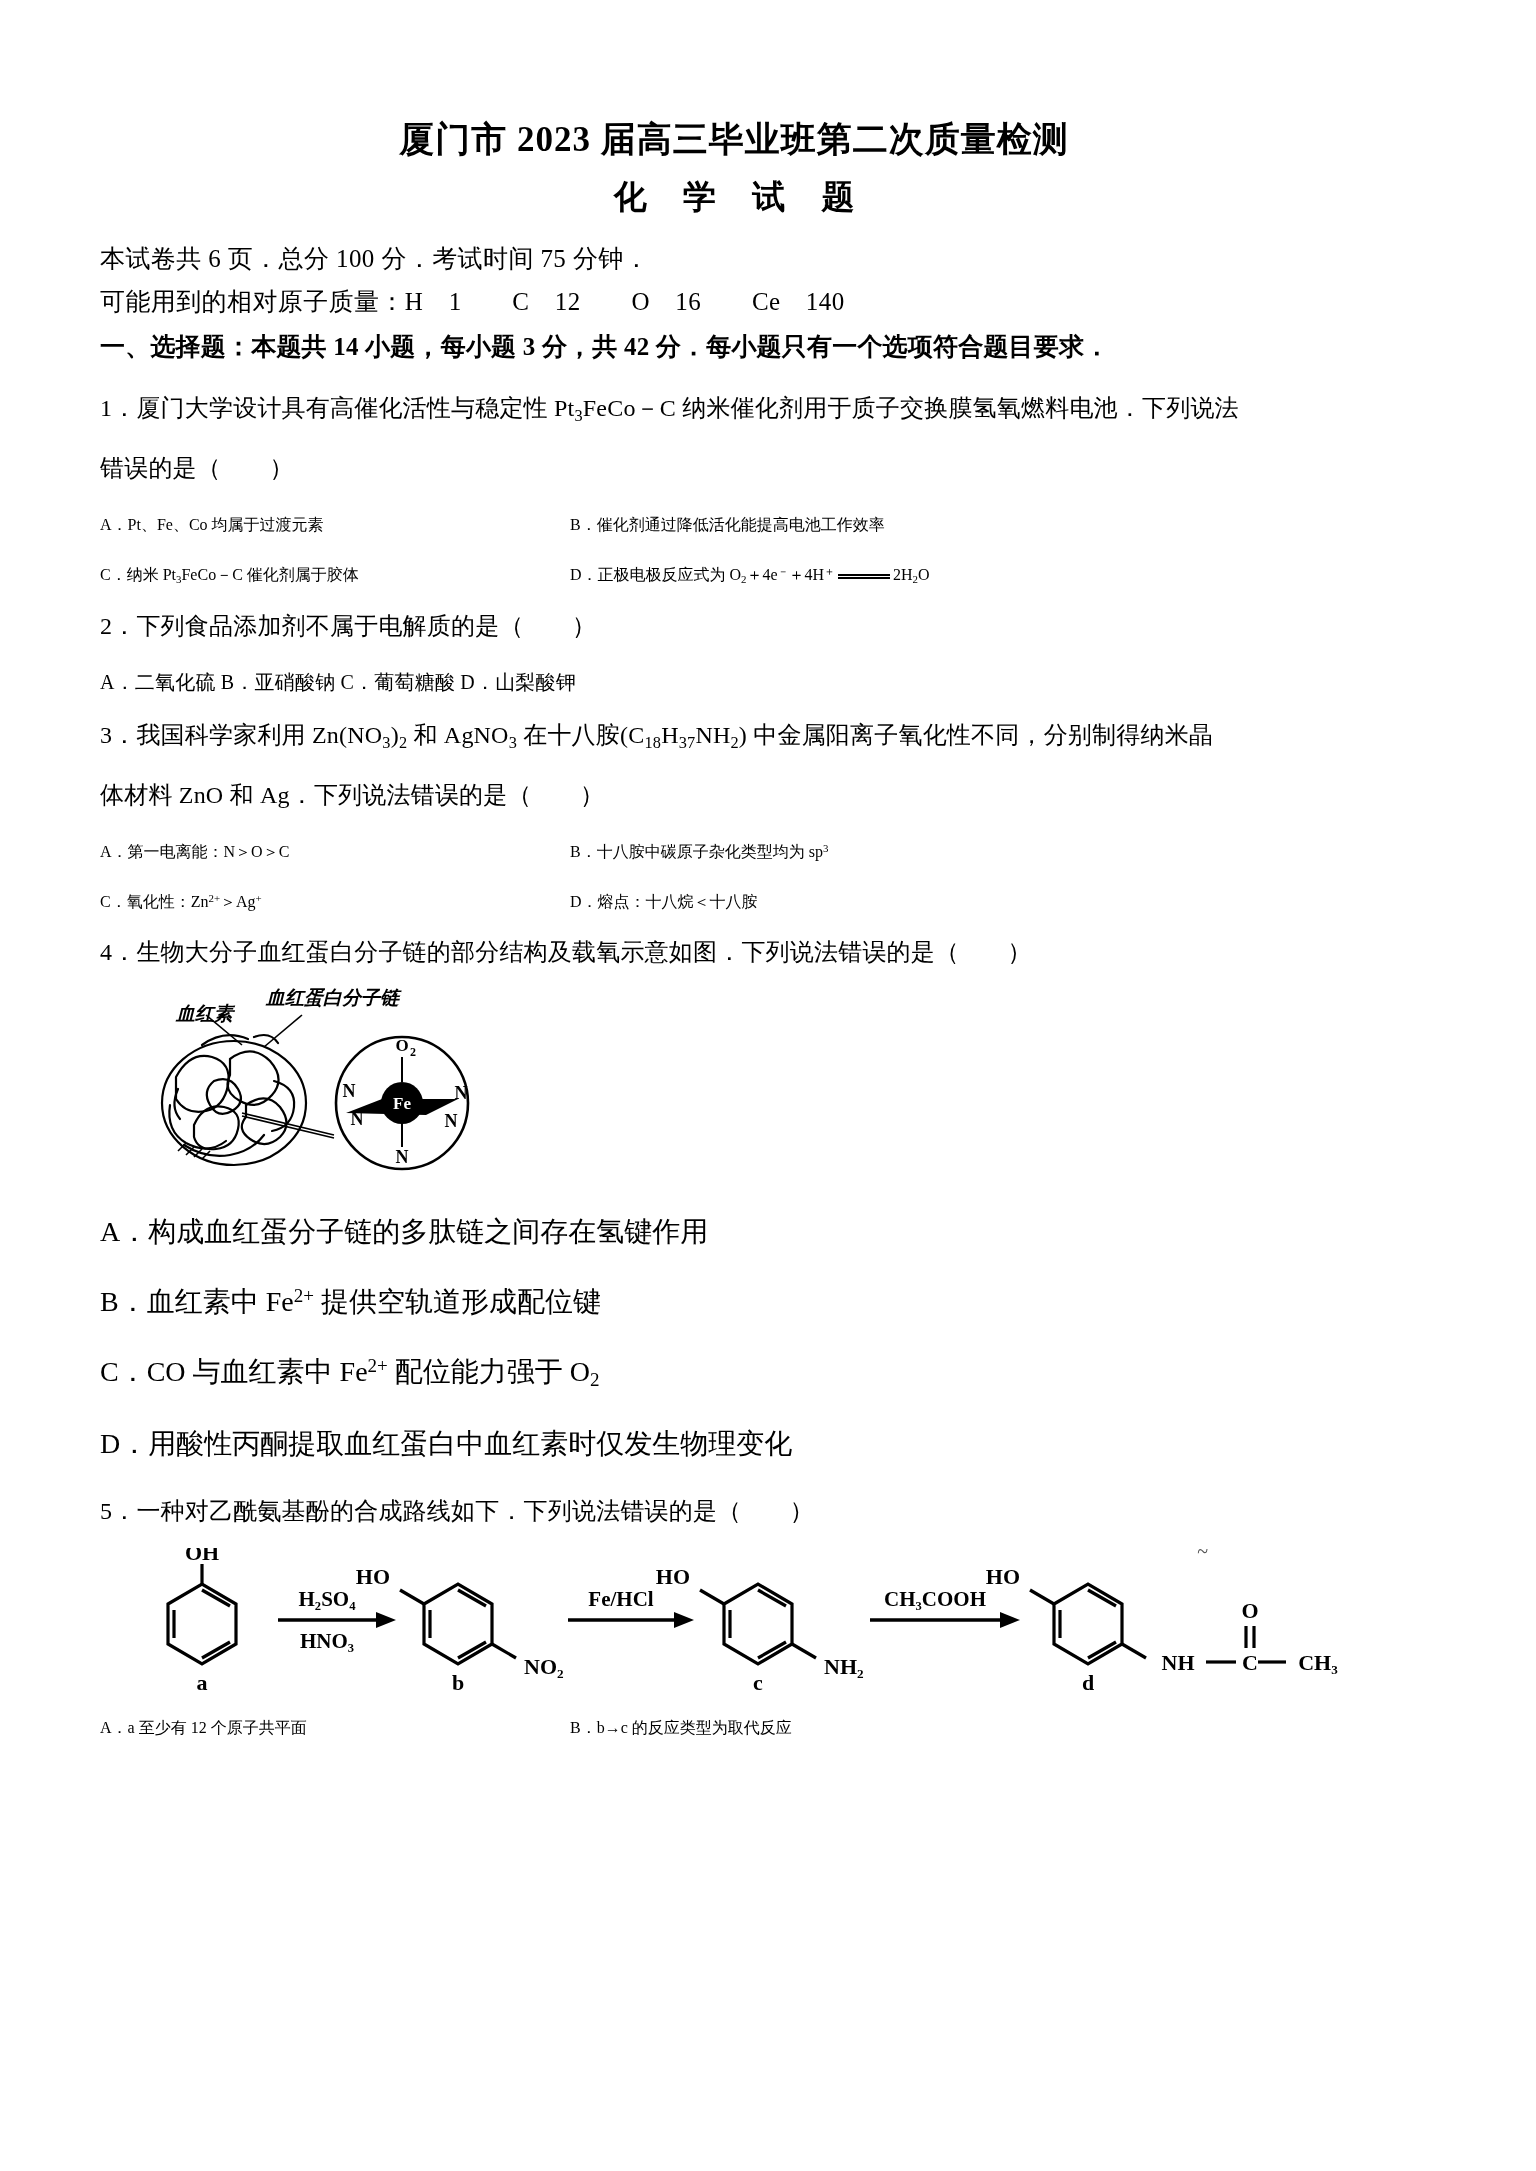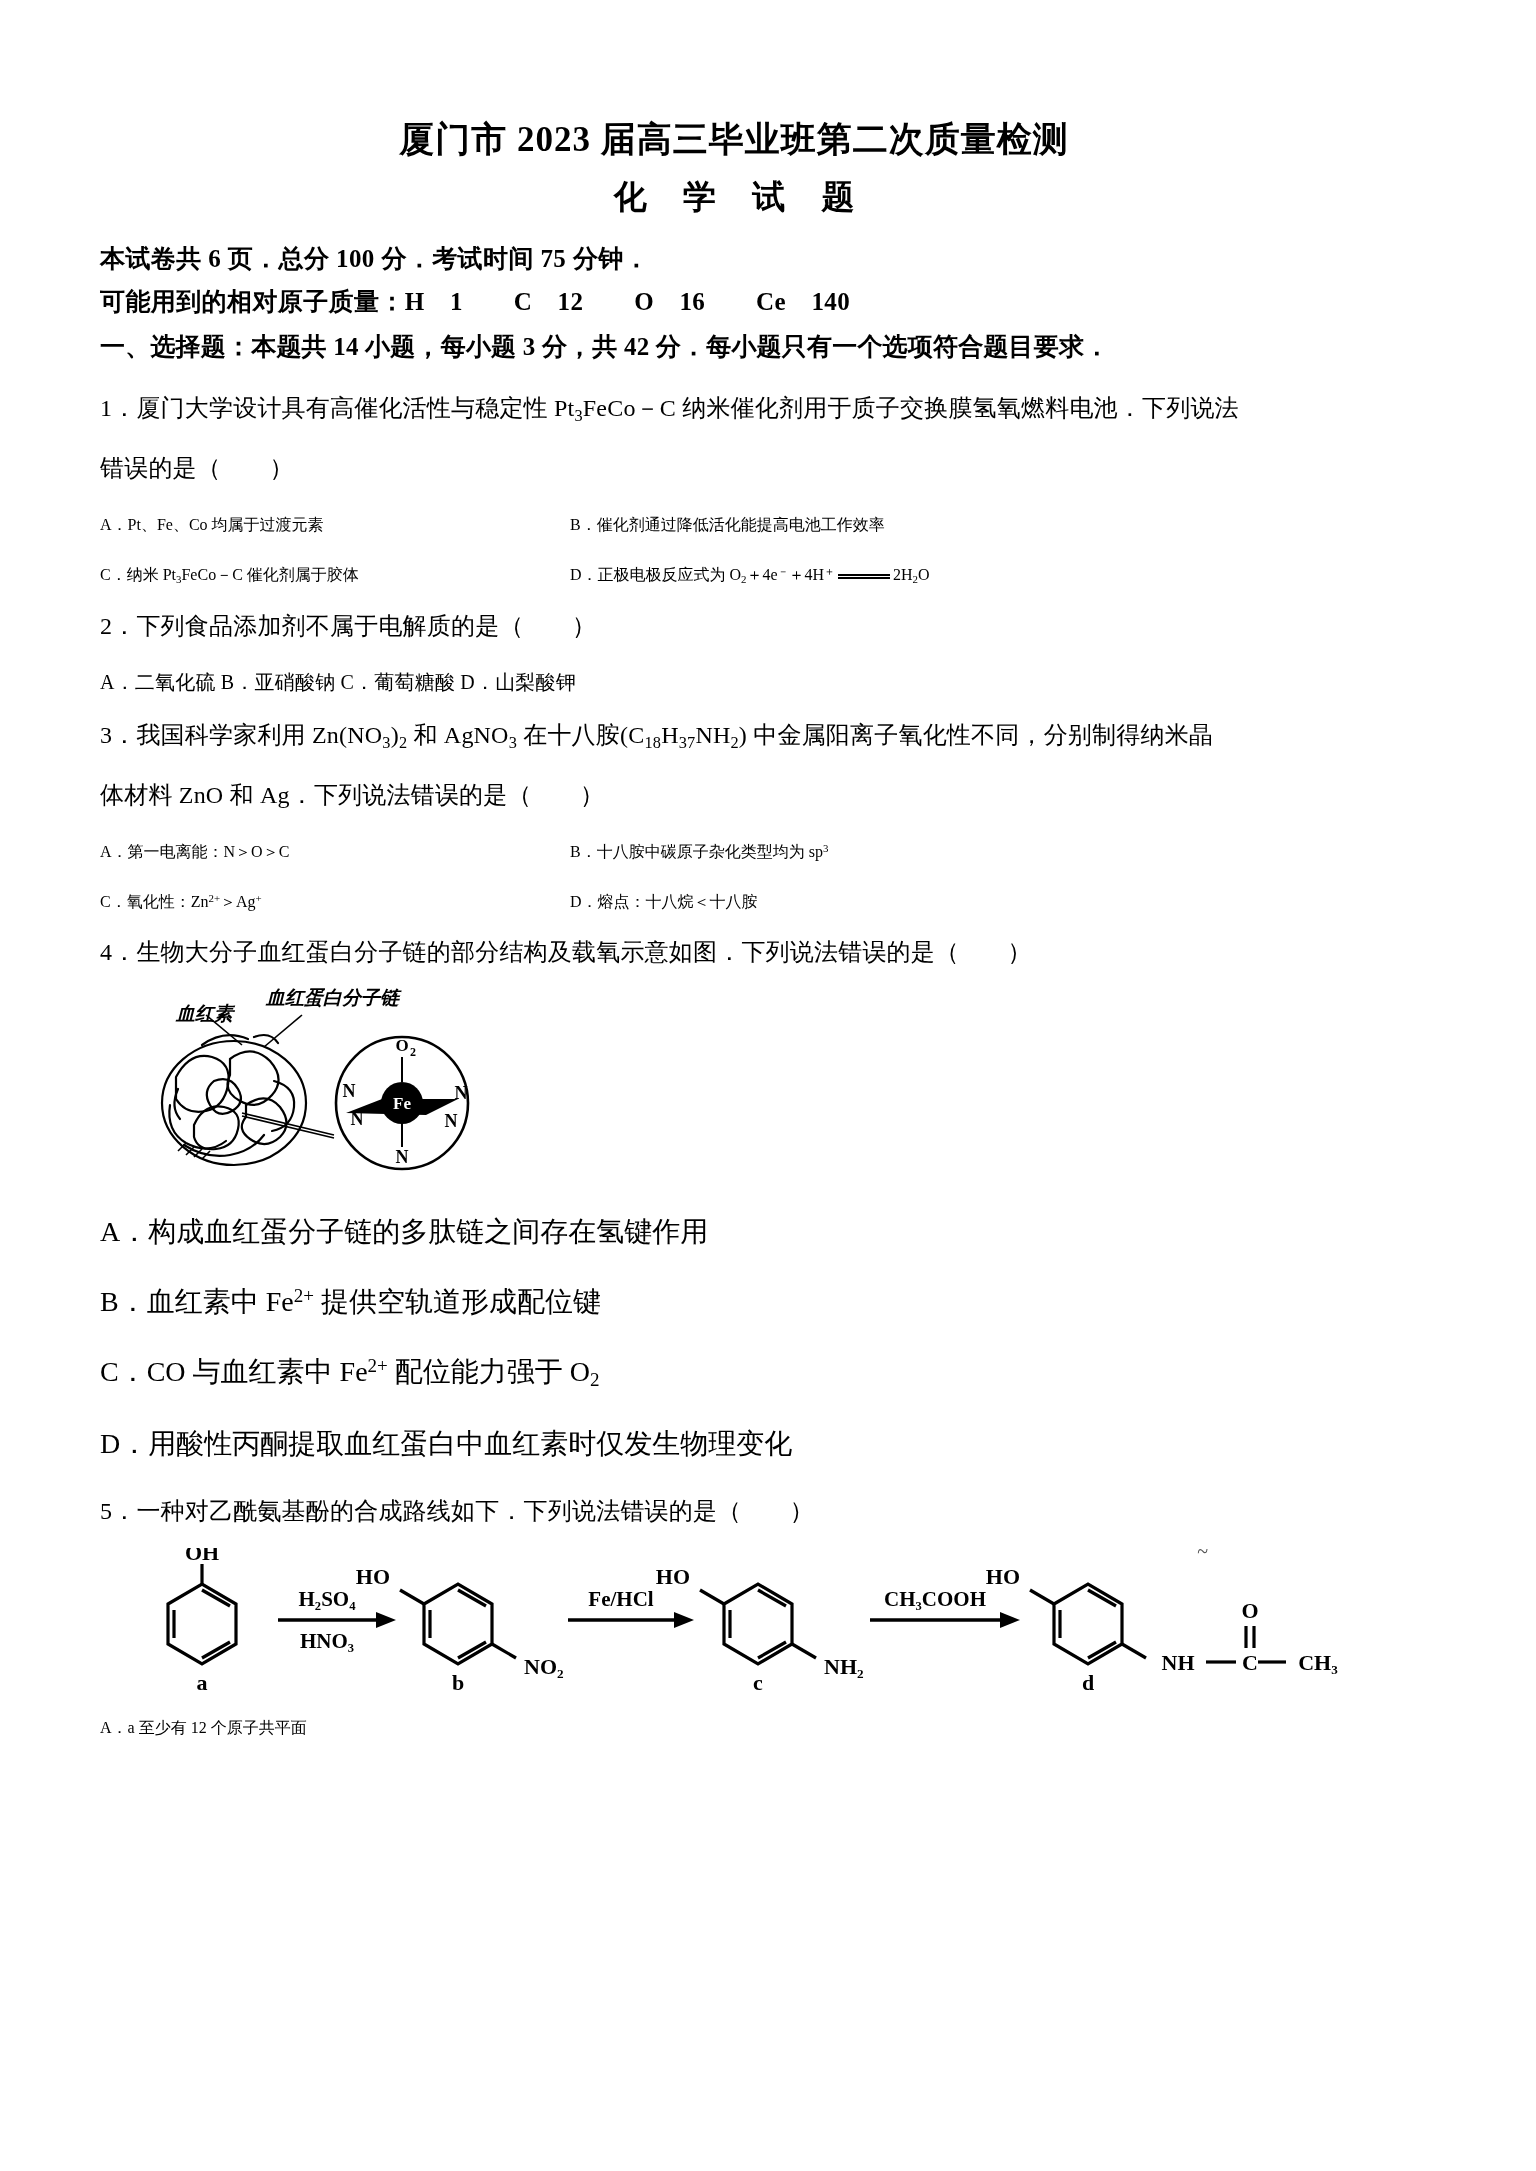--- a/index.html
+++ b/index.html
@@ -34,21 +34,21 @@
     text-align: center;
     font-size: 33px;
     font-weight: bold;
     letter-spacing: 14px;
     margin: 0 0 18px 0;
     padding-left: 14px;
     line-height: 1.3;
   }
   .meta-line {
     font-size: 25px;
-    font-weight: bold;
+    font-weight: normal;
     line-height: 1.75;
     margin: 0;
     letter-spacing: 0.4px;
   }
   .section-head {
     font-size: 25px;
     font-weight: bold;
     line-height: 1.85;
     margin: 0 0 6px 0;
     letter-spacing: 0.2px;
@@ -322,16 +322,17 @@
           <text x="1050" y="122" font-size="22" text-anchor="middle">NH</text>
           <text x="1122" y="122" font-size="22" text-anchor="middle">C</text>
           <text x="1122" y="70" font-size="22" text-anchor="middle">O</text>
           <text x="1190" y="122" font-size="22" text-anchor="middle">CH₃</text>
         </g>
       </svg>
     </div>
 
     <div class="opt-row" style="margin-top:18px;">
       <div class="opt-a">A．a 至少有 12 个原子共平面</div>
+      <div class="opt-b">B．b→c 的反应类型为取代反应</div>
     </div>
   </div>
 
 </div>
 
 </body></html>

